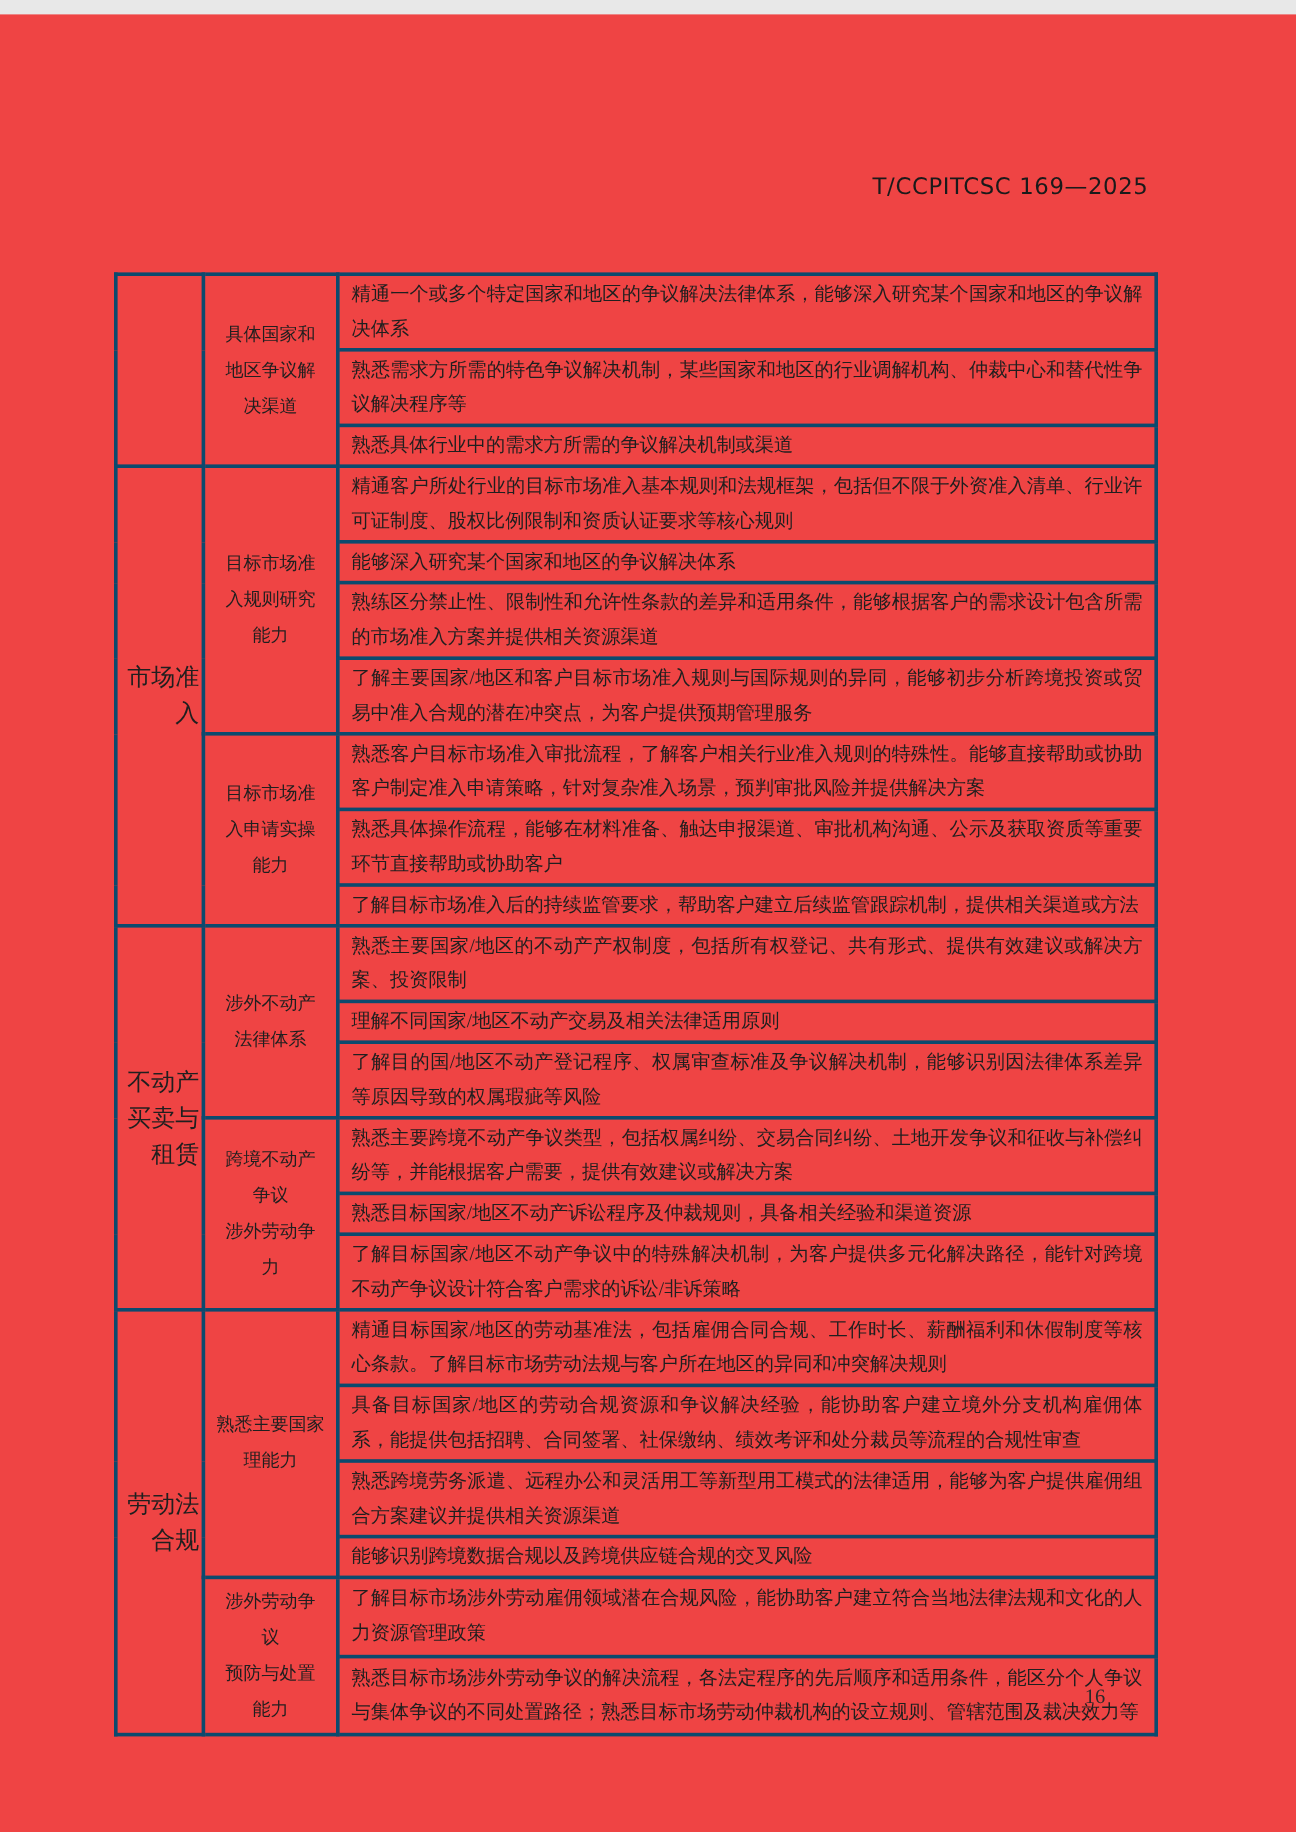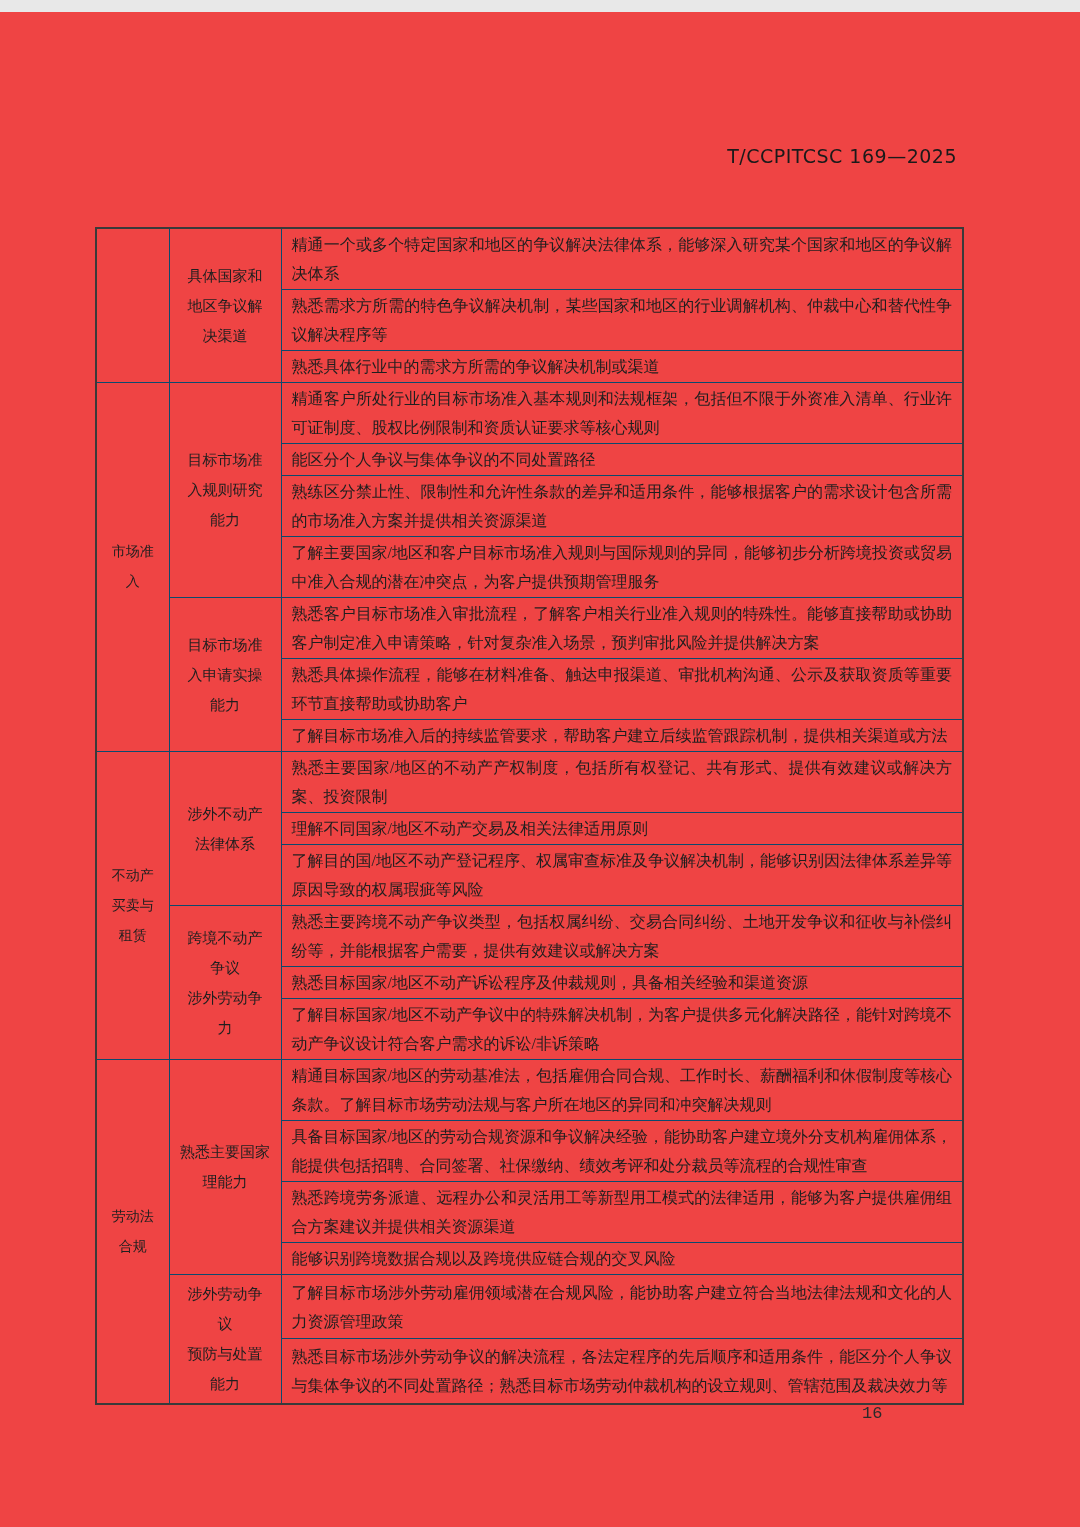--- a/index.html
+++ b/index.html
@@ -27,53 +27,52 @@
   table.competency {
     position: absolute;
     left: 95px;
     top: 215px;
     width: 867px;
     border-collapse: collapse;
     border: 2px solid #3a3a3a;
     table-layout: fixed;
   }
   table.competency td {
-    border: 1px solid #0c4a6e;
+    border: 3px solid #0c4a6e;
     vertical-align: middle;
   }
   col.c-cat { width: 73px; }
   col.c-sub { width: 112px; }
   col.c-desc { width: 682px; }
   td.cat {
-    text-align: center;
-    font-size: 14px;
+    text-align: right;
+    font-size: 20px;
     line-height: 30px;
     white-space: pre-line;
     padding: 16px 2px;
   }
   td.sub {
     text-align: center;
     font-size: 15px;
     line-height: 30px;
     white-space: pre-line;
     padding: 4px 4px;
   }
   td.desc {
     font-size: 16px;
     line-height: 29px;
     padding: 1px 10px;
     text-align: justify;
   }
   .page-number {
     position: absolute;
     top: 1392px;
-    left: 862px;
+    left: 904px;
     font-size: 17px;
     color: #2a2a2a;
-    font-family: Liberation Mono, monospace;
   }
 </style>
 </head>
 <body>
 
 <div class="page">
 
   <div class="doc-code">T/CCPITCSC 169—2025</div>
 
   <table class="competency">
@@ -100,21 +99,21 @@
 
       <tr>
         <td class="cat" rowspan="7">市场准
 入</td>
         <td class="sub" rowspan="4">目标市场准
 入规则研究
 能力</td>
         <td class="desc">精通客户所处行业的目标市场准入基本规则和法规框架，包括但不限于外资准入清单、行业许可证制度、股权比例限制和资质认证要求等核心规则</td>
       </tr>
       <tr>
-        <td class="desc">能区分个人争议与集体争议的不同处置路径</td>
+        <td class="desc">能够深入研究某个国家和地区的争议解决体系</td>
       </tr>
       <tr>
         <td class="desc">熟练区分禁止性、限制性和允许性条款的差异和适用条件，能够根据客户的需求设计包含所需的市场准入方案并提供相关资源渠道</td>
       </tr>
       <tr>
         <td class="desc">了解主要国家/地区和客户目标市场准入规则与国际规则的异同，能够初步分析跨境投资或贸易中准入合规的潜在冲突点，为客户提供预期管理服务</td>
       </tr>
       <tr>
         <td class="sub" rowspan="3">目标市场准
 入申请实操

